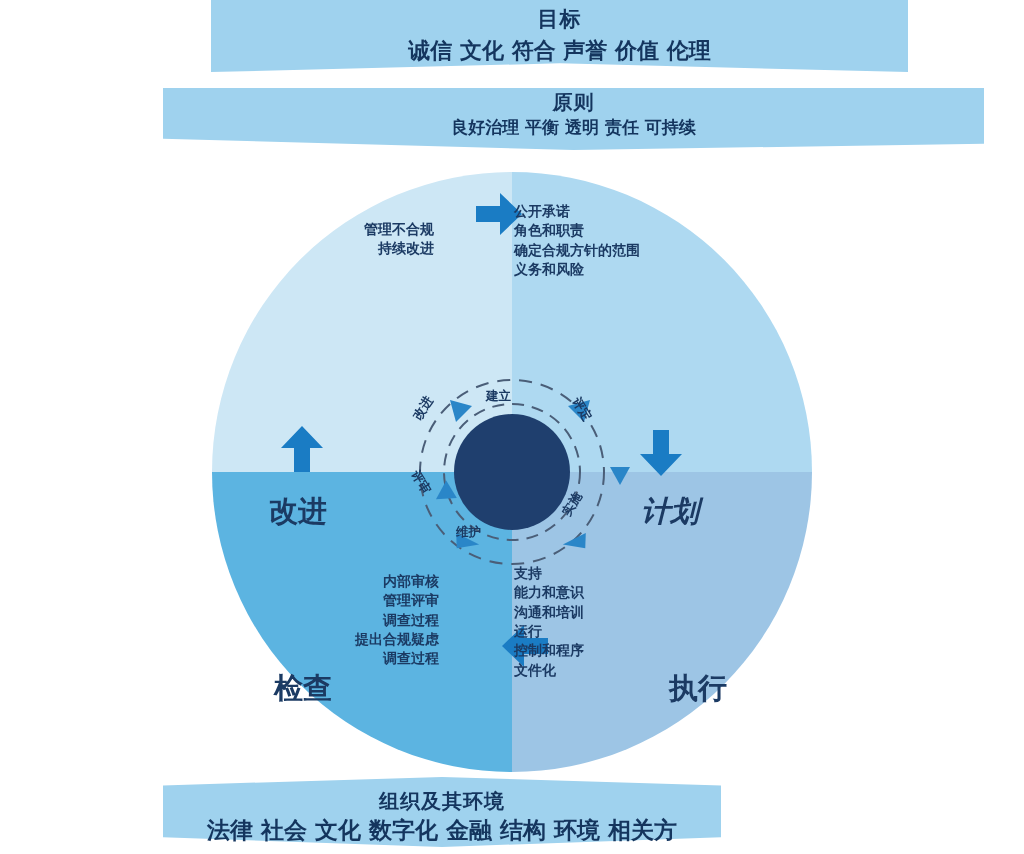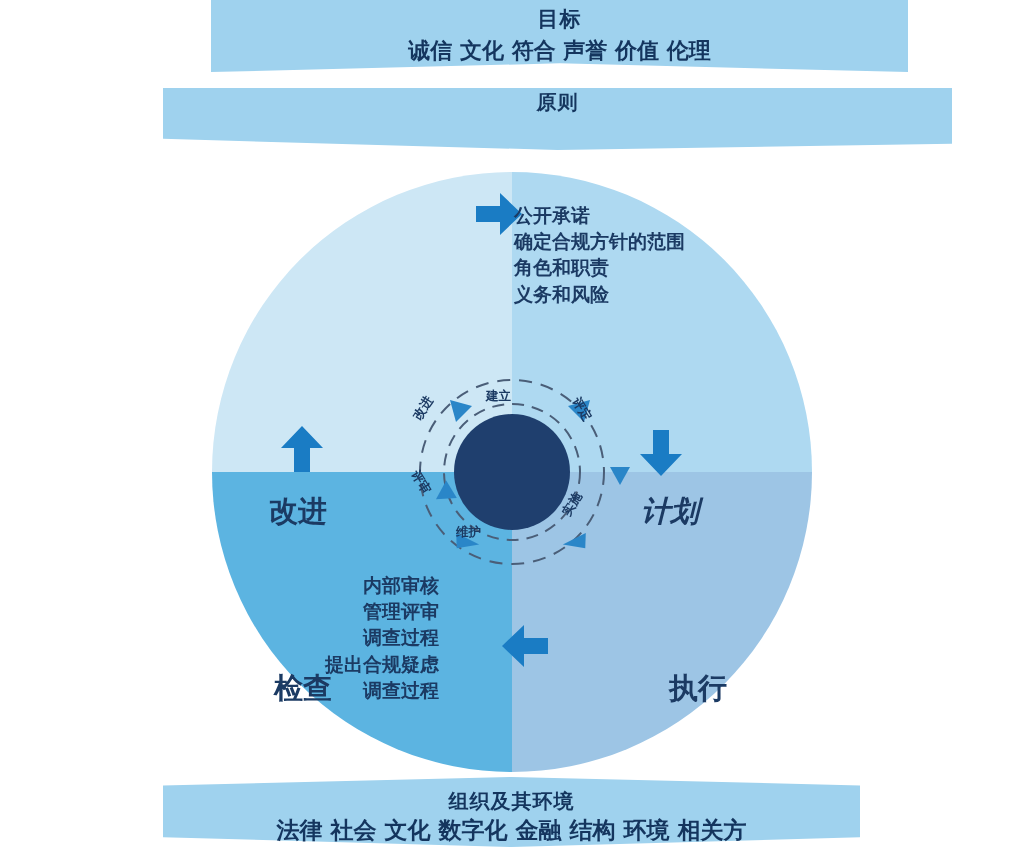--- a/index.html
+++ b/index.html
@@ -15,45 +15,45 @@
   .banner .b-title{font-weight:bold;letter-spacing:1px;}
   .banner .b-sub{font-weight:bold;}
 
   #banner-top{left:163px;top:0px;width:697px;height:72px;margin-left:48px;}
   #banner-top .shape{position:absolute;inset:0;background:#9fd2ee;
      -webkit-clip-path:polygon(0 0,100% 0,100% 100%,50% 88%,0 100%);
      clip-path:polygon(0 0,100% 0,100% 100%,50% 88%,0 100%);}
   #banner-top .b-title{position:absolute;left:0;right:0;top:5px;font-size:21px;}
   #banner-top .b-sub{position:absolute;left:0;right:0;top:36px;font-size:22px;}
 
-  #banner-principles{left:163px;top:88px;width:761px;height:62px;padding-left:28px;}
+  #banner-principles{left:163px;top:88px;width:821px;height:62px;}
   #banner-principles .shape{position:absolute;inset:0;background:#9fd2ee;
      -webkit-clip-path:polygon(0 0,100% 0,100% 90%,50% 100%,0 82%);
      clip-path:polygon(0 0,100% 0,100% 90%,50% 100%,0 82%);}
   #banner-principles .b-title{position:absolute;left:0;right:0;top:1px;font-size:20px;}
   #banner-principles .b-sub{position:absolute;left:0;right:0;top:28px;font-size:17px;}
 
-  #banner-context{left:163px;top:777px;width:697px;height:70px;}
+  #banner-context{left:163px;top:777px;width:558px;height:70px;}
   #banner-context .shape{position:absolute;inset:0;background:#9fd2ee;
      -webkit-clip-path:polygon(0 12%,50% 0,100% 12%,100% 86%,50% 100%,0 86%);
      clip-path:polygon(0 12%,50% 0,100% 12%,100% 86%,50% 100%,0 86%);}
   #banner-context .b-title{position:absolute;left:0;right:0;top:11px;font-size:20px;}
   #banner-context .b-sub{position:absolute;left:0;right:0;top:38px;font-size:23px;}
 
   
   #wheel{position:absolute;left:154px;top:172px;width:716px;height:600px;}
   #wheel svg{position:absolute;left:0;top:0;}
 
   .quad-label{position:absolute;font-size:29px;font-weight:bold;color:#1b3a63;}
   #label-improve{left:115px;top:320px;}
   #label-plan{left:487px;top:320px;font-style:italic;}
   #label-check{left:120px;top:497px;}
   #label-do{left:487px;top:497px;margin-left:28px;}
 
-  .body-text{position:absolute;font-size:19px;line-height:1.38;color:#1b3a63;font-weight:bold;}
+  .body-text{position:absolute;font-size:14px;line-height:1.38;color:#1b3a63;font-weight:bold;}
   #text-improve{left:30px;top:48px;width:250px;text-align:right;}
   #text-plan{left:360px;top:30px;width:260px;text-align:left;}
   #text-check{left:20px;top:400px;width:265px;text-align:right;}
   #text-do{left:360px;top:392px;width:260px;text-align:left;}
 
   
   .core-text{position:absolute;left:0;right:0;text-align:center;color:#ffffff;
      font-size:14px;font-weight:bold;line-height:1.45;}
   #core-lines{left:300px;top:252px;width:120px;}
 
@@ -66,20 +66,21 @@
 
   <div class="banner" id="banner-top">
     <div class="shape"></div>
     <div class="b-title">目标</div>
     <div class="b-sub">诚信 文化 符合 声誉 价值 伦理</div>
   </div>
 
   <div class="banner" id="banner-principles">
     <div class="shape"></div>
     <div class="b-title">原则</div>
+    <div class="b-sub">良好治理 平衡 透明 责任 可持续</div>
   </div>
 
   <div id="wheel">
 
     <svg width="716" height="600" viewBox="0 0 716 600">
       <defs>
         <clipPath id="bigCircle">
             <circle cx="358" cy="300" r="300"></circle>
           </clipPath>
       </defs>
@@ -128,32 +129,44 @@
       <div class="core-text" style="position:static;">领导作用</div>
       <div class="core-text" style="position:static;">治理</div>
       <div class="core-text" style="position:static;">文化</div>
     </div>
 
     <div class="quad-label" id="label-improve">改进</div>
     <div class="quad-label" id="label-plan">计划</div>
     <div class="quad-label" id="label-check">检查</div>
     <div class="quad-label" id="label-do">执行</div>
 
+    <div class="body-text" id="text-improve">
+        <div>管理不合规</div>
+        <div>持续改进</div>
+      </div>
     <div class="body-text" id="text-plan">
         <div>公开承诺</div>
+        <div>角色和职责</div>
         <div>确定合规方针的范围</div>
-        <div>角色和职责</div>
         <div>义务和风险</div>
       </div>
     <div class="body-text" id="text-check">
         <div>内部审核</div>
         <div>管理评审</div>
         <div>调查过程</div>
         <div>提出合规疑虑</div>
         <div>调查过程</div>
+      </div>
+    <div class="body-text" id="text-do">
+        <div>支持</div>
+        <div>能力和意识</div>
+        <div>沟通和培训</div>
+        <div>运行</div>
+        <div>控制和程序</div>
+        <div>文件化</div>
       </div>
 
   </div>
 
   <div class="banner" id="banner-context">
     <div class="shape"></div>
     <div class="b-title">组织及其环境</div>
     <div class="b-sub">法律 社会 文化 数字化 金融 结构 环境 相关方</div>
   </div>
 

